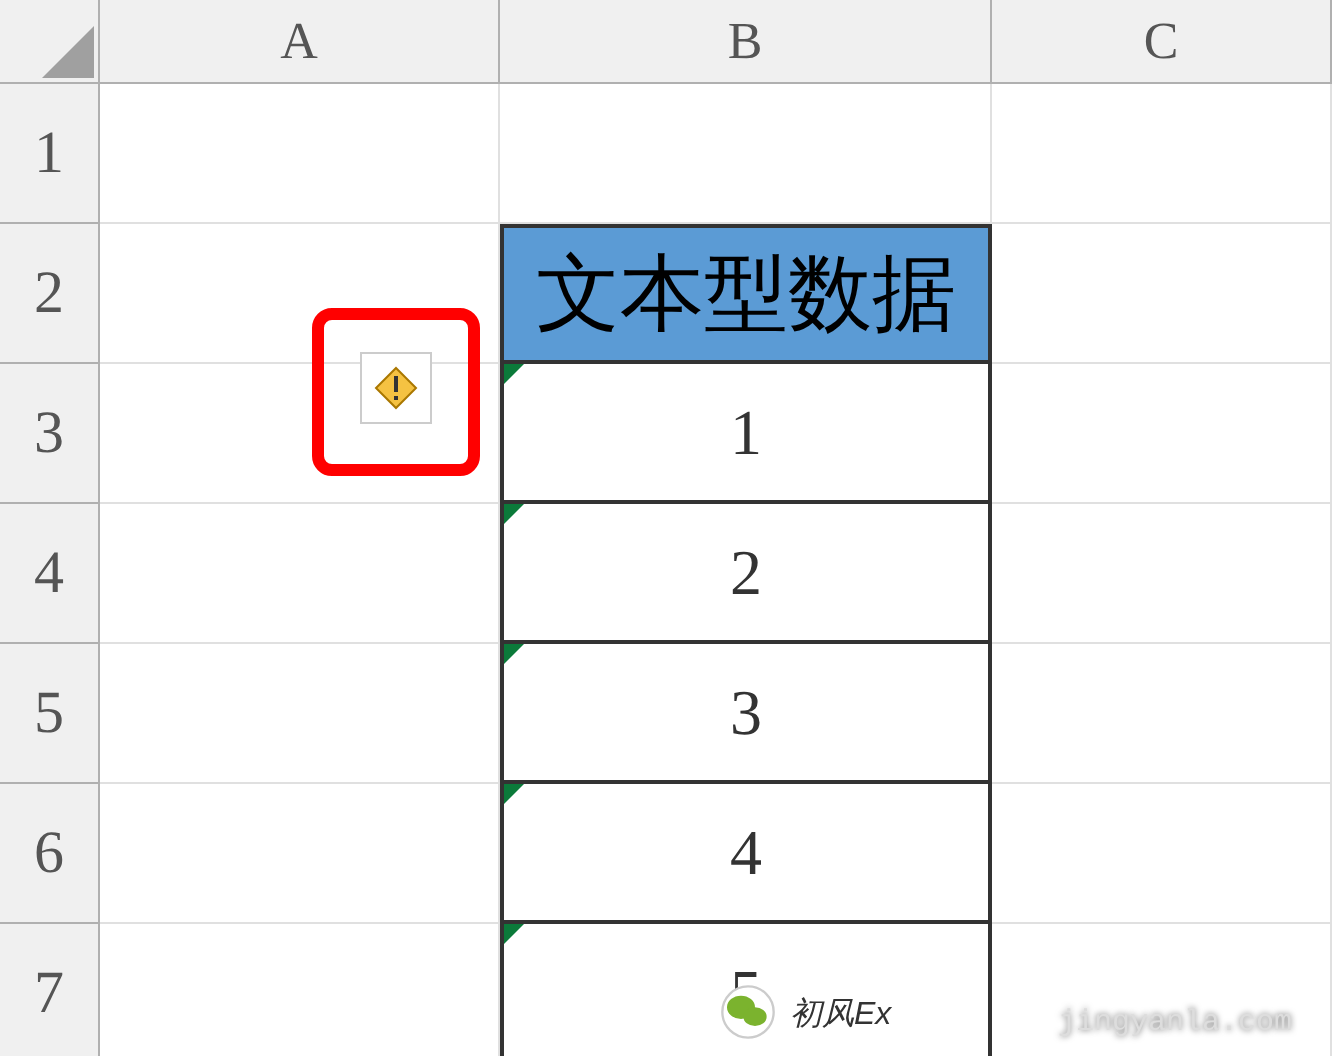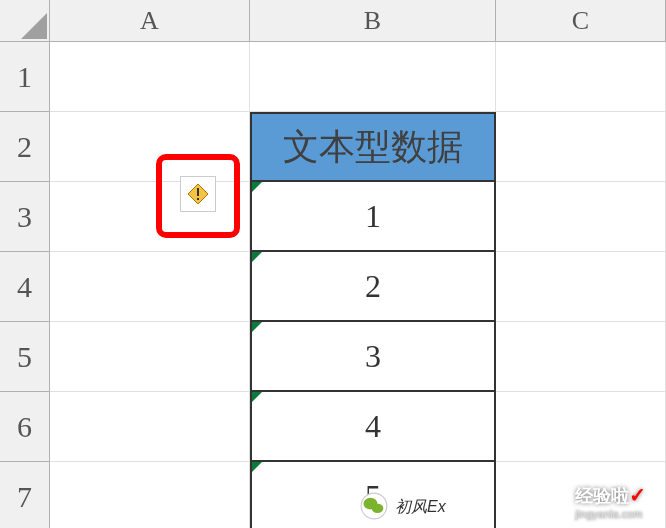--- a/index.html
+++ b/index.html
@@ -61,22 +61,22 @@
     .cell {
       border-right: 1px solid #e0e0e0;
       border-bottom: 1px solid #e0e0e0;
       position: relative;
       display: flex;
       align-items: center;
       justify-content: center;
     }
     .data-header-cell {
       background: #5b9bd5;
-      color: #404040;
-      font-size: 36px;
+      color: #000000;
+      font-size: 42px;
       font-weight: normal;
       display: flex;
       align-items: center;
       justify-content: center;
       border: 2px solid #333;
       font-family: "SimSun", serif;
     }
     .data-cell {
       font-size: 32px;
       color: #333;
@@ -138,23 +138,24 @@
       gap: 4px;
       z-index: 20;
     }
     .watermark-text {
       font-size: 18px;
       color: #ffffff;
       text-shadow: 0 0 4px rgba(0,0,0,0.6);
       font-weight: bold;
     }
     .watermark-text2 {
-      font-size: 11px;
+      font-size: 15px;
       color: #ddd;
       text-shadow: 0 0 3px rgba(0,0,0,0.6);
+      font-family: Liberation Mono, monospace;
     }
     .checkmark {
       color: #ff0000;
       font-size: 20px;
       font-weight: bold;
     }
     .wechat-icon {
       position: absolute;
       bottom: 8px;
       left: 360px;
@@ -232,18 +233,15 @@
     <circle cx="12" cy="12" r="11" fill="#ffffff" stroke="#ccc"></circle>
     <ellipse cx="9" cy="10" rx="6" ry="5" fill="#7bb32e"></ellipse>
     <ellipse cx="15" cy="14" rx="5" ry="4" fill="#7bb32e"></ellipse>
   </svg>
 </div>
 
 <div class="bottom-text">初风Ex</div>
 
 <div class="watermark">
   <div>
-    <div class="watermark-text">
-      <span>经验啦</span><span class="checkmark">✓</span>
-    </div>
     <div class="watermark-text2">jingyanla.com</div>
   </div>
 </div>
 
 </body></html>

